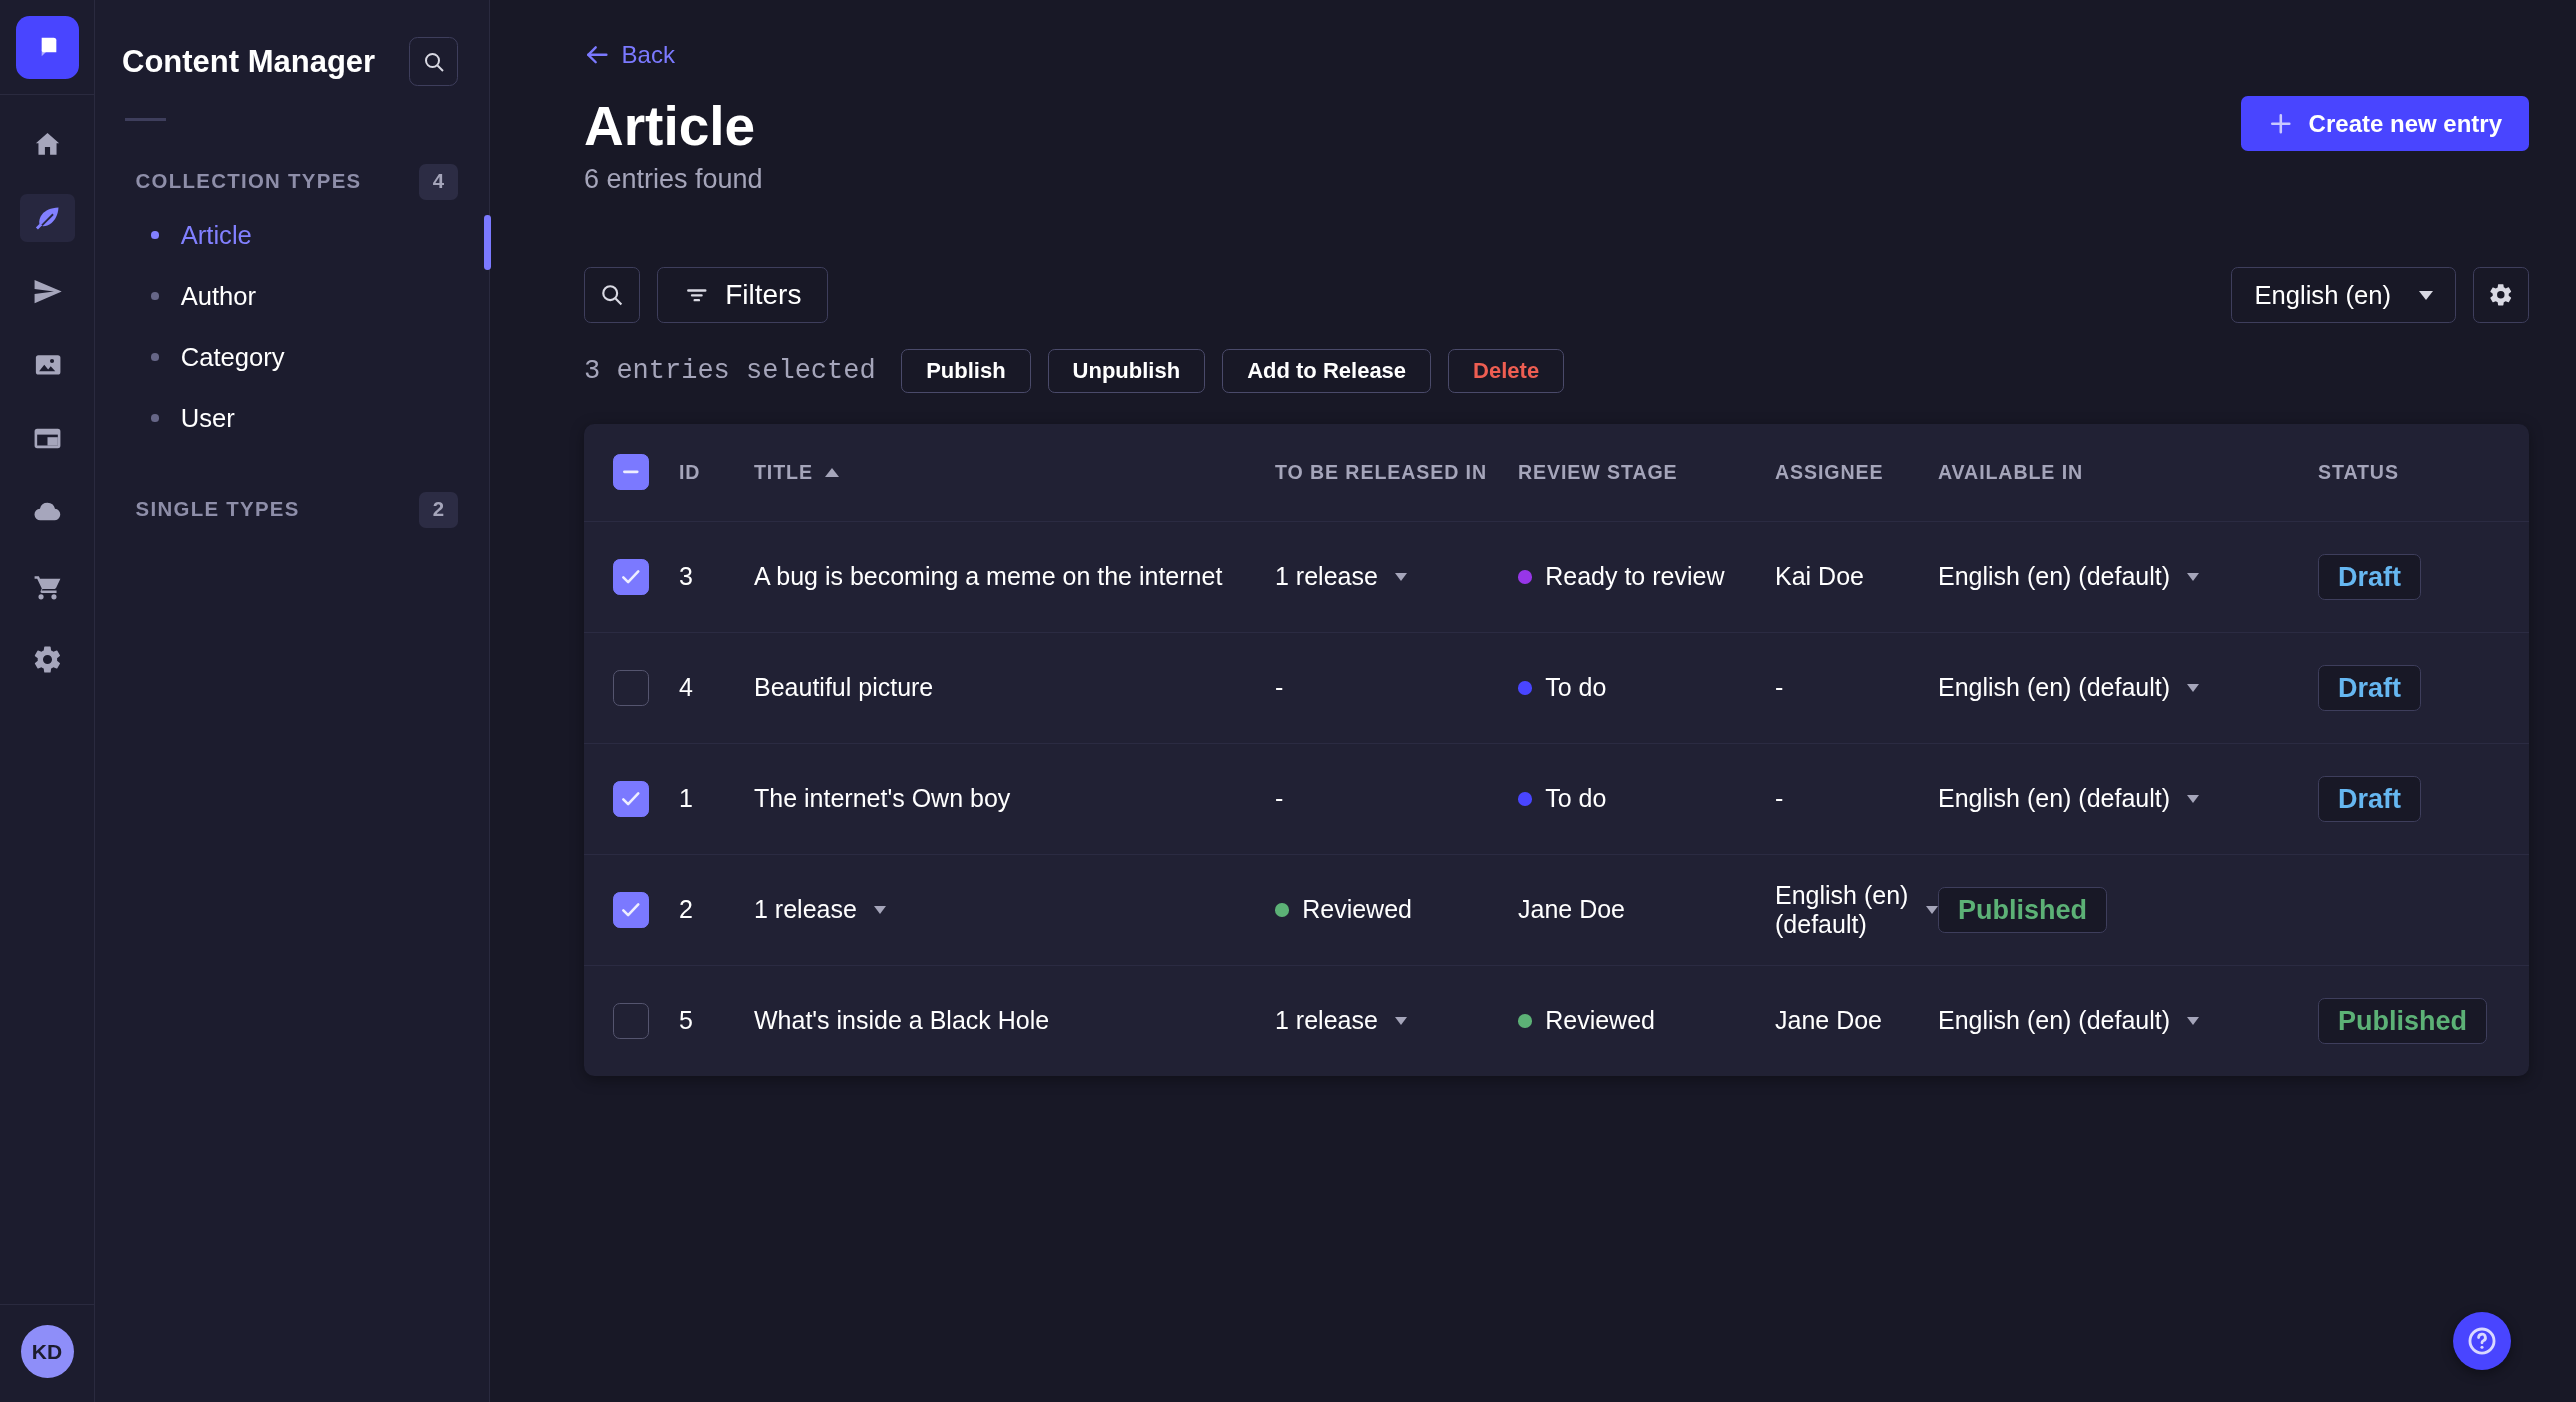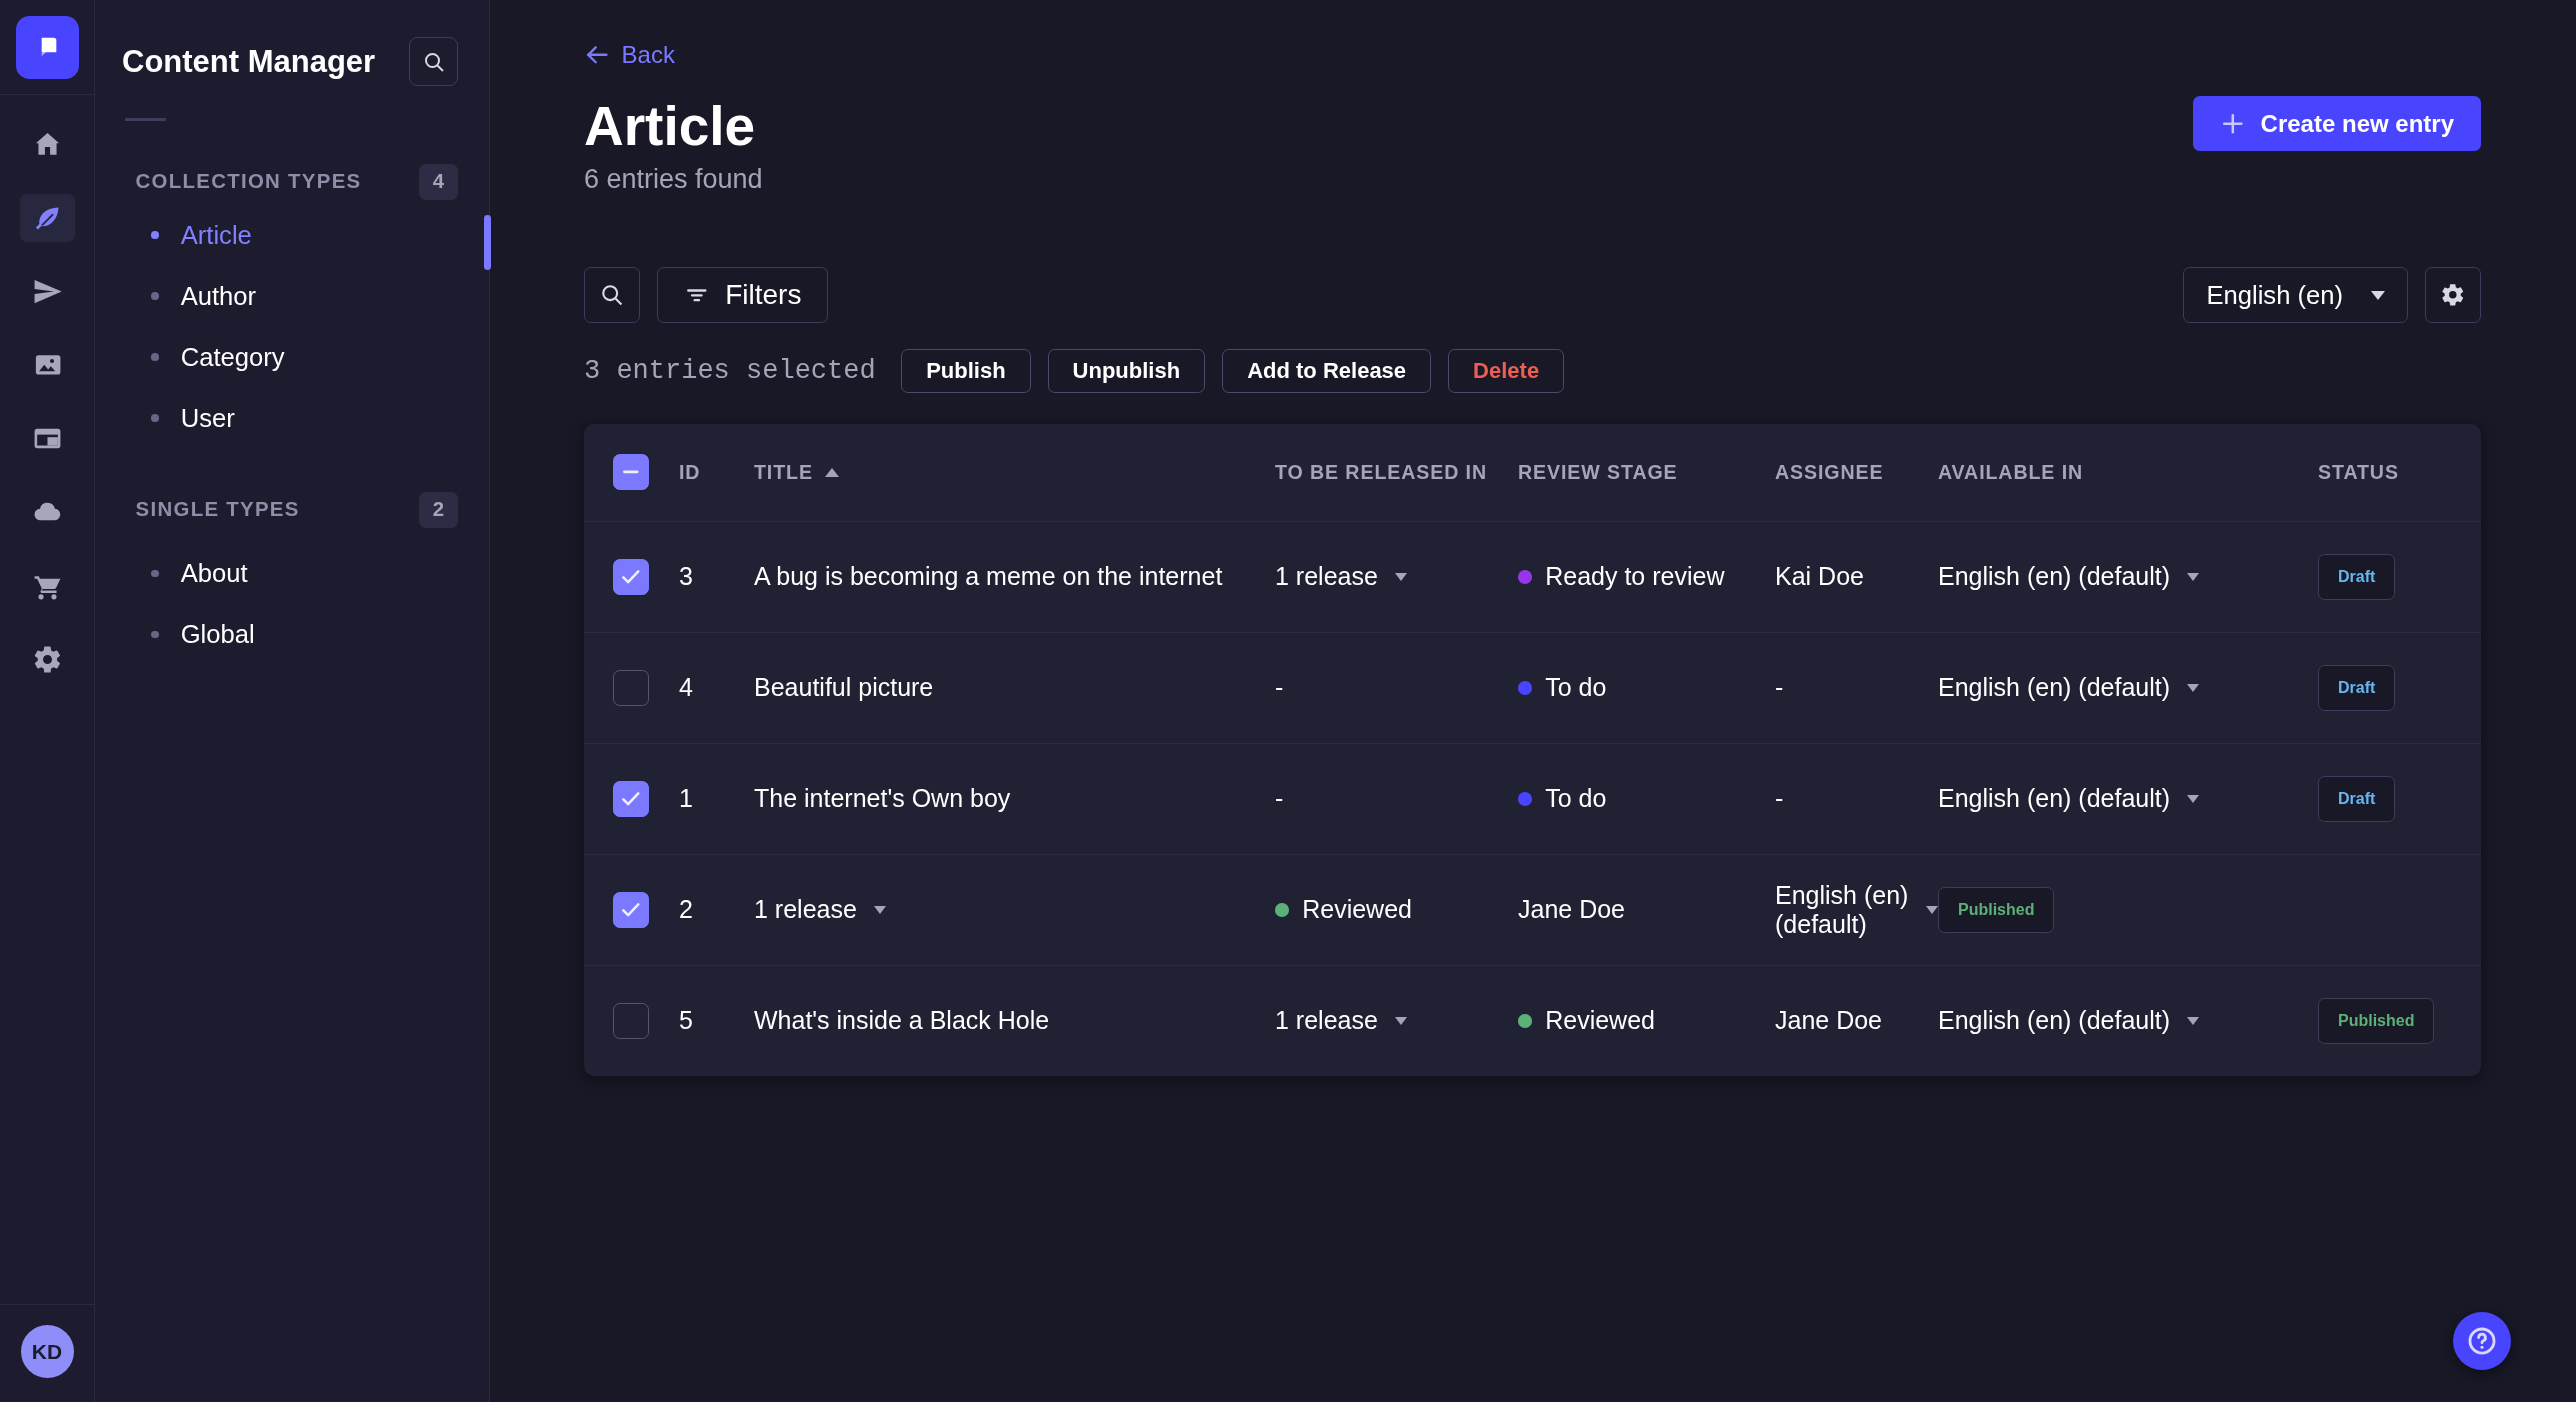--- a/index.html
+++ b/index.html
@@ -97,21 +97,21 @@
   .row { height:111px; border-top:1.7px solid #2b2b42; font-size:25px; color:#fff; cursor:pointer; }
   .checkbox { width:36px; height:36px; border-radius:6.8px; border:1.7px solid #55556f;
     background:transparent; display:flex; align-items:center; justify-content:center; cursor:pointer; }
   .checkbox.checked, .checkbox.indeterminate { background:#7b79ff; border-color:#7b79ff; }
   .checkbox svg { width:25.6px; height:25.6px; color:#eeeeff; }
   .cell-flex { display:flex; align-items:center; gap:13.6px; }
   .cell-caret { width:0; height:0; border-left:6.8px solid transparent; border-right:6.8px solid transparent;
     border-top:8.5px solid #a5a5ba; margin-left:3.4px; }
   .stage-dot { width:13.6px; height:13.6px; border-radius:50%; flex-shrink:0; }
   .status-badge { display:inline-block; padding:0 19px; height:46px; line-height:44px;
-    background:#181826; border:1.7px solid #3e3e5c; border-radius:6.8px; font-size:16px; font-weight:600; }
+    background:#181826; border:1.7px solid #3e3e5c; border-radius:6.8px; font-size:27px; font-weight:600; }
   .status-badge.draft { color:#66b7f1; }
   .status-badge.published { color:#5cb176; }
 
   .help-fab { position:fixed; right:65px; bottom:32px; width:58px; height:58px; border-radius:50%;
     background:#4945ff; border:none; display:flex; align-items:center; justify-content:center;
     color:#d9d8ff; cursor:pointer; box-shadow:0 3.4px 12px rgba(0,0,0,.4); }
   .help-fab svg { width:34px; height:34px; }
 </style>
 </head>
 <body>
@@ -215,30 +215,20 @@
           <span>User</span>
         </li>
       </ul>
     </div>
 
     <div class="section">
       <div class="section-head">
         <span class="section-label">SINGLE TYPES</span>
         <span class="count-badge">2</span>
       </div>
-      <ul class="nav-list single-list">
-        <li class="nav-item">
-          <span class="bullet"></span>
-          <span>About</span>
-        </li>
-        <li class="nav-item">
-          <span class="bullet"></span>
-          <span>Global</span>
-        </li>
-      </ul>
     </div>
 
     <div class="active-indicator"></div>
   </aside>
 
   <main class="main">
     <a class="back-link">
       <svg viewBox="0 0 24 24" fill="none" stroke="currentColor" stroke-width="2.2" stroke-linecap="round" stroke-linejoin="round">
           <path d="M11 5l-7 7 7 7"></path>
           <path d="M4 12h17"></path>

